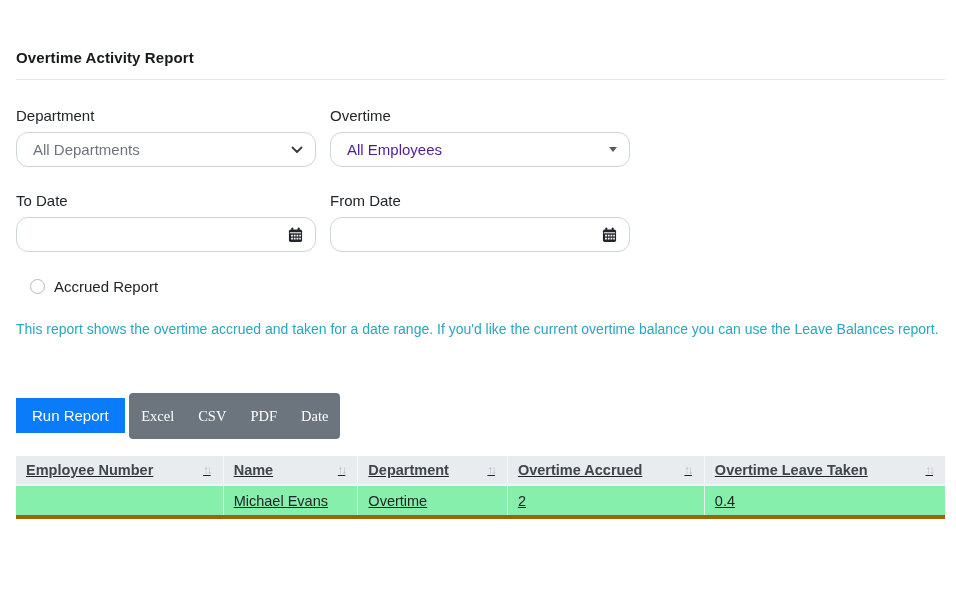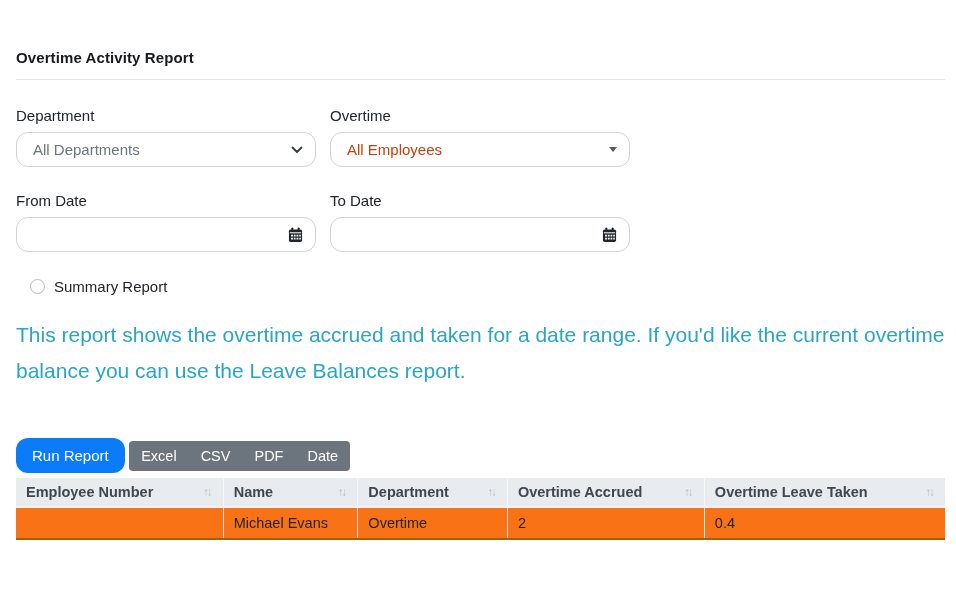--- a/index.html
+++ b/index.html
@@ -17,21 +17,21 @@
   .filter-grid { display:grid; grid-template-columns:300px 300px; column-gap:14px; margin-top:27px; }
   .field { margin-bottom:25px; }
   .field-label { display:block; font-size:15px; color:#212529; margin-bottom:8px; }
 
   .control {
     height:35px; border:1px solid #ced4da; border-radius:12px; background:#fff;
     display:flex; align-items:center; justify-content:space-between;
     padding:0 12px 0 16px; font-size:15px; cursor:pointer;
   }
   .select-value { color:#6c757d; }
-  .select-value--muted { color:#c2410c; }
+  .select-value--muted { color:#4c1d95; }
   .chevron-icon { display:flex; align-items:center; }
   .caret-icon {
     width:0; height:0; border-left:4px solid transparent; border-right:4px solid transparent;
     border-top:5px solid #555b61; display:inline-block;
   }
   .date-input { justify-content:flex-end; padding-right:12px; }
   .calendar-icon { display:flex; align-items:center; }
 
   .radio-group { margin:1px 0 0 14px; }
   .radio-row { display:flex; align-items:center; margin-bottom:8px; cursor:pointer; }
@@ -39,45 +39,45 @@
     width:15px; height:15px; border-radius:50%; background:#fff;
     border:1px solid #b3b9bf; margin-right:9px; position:relative; flex:none;
   }
   .radio-dot--checked { background:#1f75e0; border:1px solid #1f75e0; }
   .radio-dot--checked::after {
     content:""; position:absolute; left:50%; top:50%; transform:translate(-50%,-50%);
     width:6px; height:6px; border-radius:50%; background:#13335f;
   }
   .radio-label { font-size:15px; color:#212529; }
 
-  .info-text { margin-top:22px; color:#2aa5c3; font-size:21px; line-height:36px; max-width:940px; }
+  .info-text { margin-top:22px; color:#2aa5c3; font-size:14px; line-height:24px; max-width:940px; }
 
   .run-button {
-    margin-top:27px; display:inline-block; border:none; border-radius:12px;
+    margin-top:27px; display:inline-block; border:none; border-radius:0;
     background:#0b7cf9; color:#fff; font-size:15px; font-family:inherit;
     padding:0 16px; height:35px; cursor:pointer;
   }
 
   .export-group { margin-top:52px; display:inline-flex; border-radius:4px; overflow:hidden; }
   .export-button {
-    border:none; background:#6c757d; color:#fff; font-size:14.5px; font-family:Liberation Sans, sans-serif;
-    height:30px; padding:0 12px; cursor:pointer;
-  }
-
-  .report-table { width:100%; border-collapse:collapse; margin-top:5px; border-bottom:2px solid #a16207; }
+    border:none; background:#6c757d; color:#fff; font-size:14.5px; font-family:Liberation Serif, serif;
+    height:46px; padding:0 12px; cursor:pointer;
+  }
+
+  .report-table { width:100%; border-collapse:collapse; margin-top:17px; border-bottom:4px solid #a16207;text-decoration:underline; }
   .report-table th {
     background:#e9ecef; text-align:left; font-size:14.5px; font-weight:700; color:#3f464d;
     padding:4px 10px; border-left:1px solid #f6f7f9; border-bottom:2px solid #f1f3f5;
     height:29px; cursor:pointer;
   }
   .report-table th:first-child { border-left:none; }
   .th-inner { display:flex; align-items:center; justify-content:space-between; }
   .sort-icon { font-size:11.5px; color:#b3bac1; letter-spacing:-2px; padding-right:2px; font-weight:400; }
   .report-table td {
-    background:#f97316; font-size:14.5px; color:#212529; padding:6px 10px;
+    background:#86efac; font-size:14.5px; color:#212529; padding:6px 10px;
     border-left:1px solid #e8eaed; height:32px;
   }
   .report-table td:first-child { border-left:none; }
   .col-empnum { width:22.3%; } .col-name { width:14.5%; } .col-dept { width:16.1%; }
   .col-oa { width:21.2%; } .col-olt { width:25.9%; }
 </style>
 </head>
 <body>
 
 <div class="page">
@@ -96,20 +96,44 @@
             </svg>
         </span>
       </div>
     </div>
 
     <div class="field">
       <label class="field-label">Overtime</label>
       <div class="control">
         <span class="select-value select-value--muted">All Employees</span>
         <span class="caret-icon"></span>
+      </div>
+    </div>
+
+    <div class="field">
+      <label class="field-label">To Date</label>
+      <div class="control date-input">
+        <span class="calendar-icon">
+          <svg width="15" height="16" viewBox="0 0 16 17">
+            <rect x="1" y="2.6" width="14" height="13.4" rx="1.8" fill="#212529"></rect>
+            <rect x="3.6" y="0.4" width="2" height="4" rx="1" fill="#212529"></rect>
+            <rect x="10.4" y="0.4" width="2" height="4" rx="1" fill="#212529"></rect>
+            <rect x="2" y="5.6" width="12" height="1.1" fill="#fff"></rect>
+            <g fill="#fff">
+              <rect x="3.3" y="8.2" width="1.9" height="1.9"></rect>
+                <rect x="6.2" y="8.2" width="1.9" height="1.9"></rect>
+                <rect x="9.1" y="8.2" width="1.9" height="1.9"></rect>
+                <rect x="12" y="8.2" width="1.7" height="1.9"></rect>
+              <rect x="3.3" y="11.4" width="1.9" height="1.9"></rect>
+                <rect x="6.2" y="11.4" width="1.9" height="1.9"></rect>
+                <rect x="9.1" y="11.4" width="1.9" height="1.9"></rect>
+                <rect x="12" y="11.4" width="1.7" height="1.9"></rect>
+            </g>
+          </svg>
+        </span>
       </div>
     </div>
 
     <div class="field">
       <label class="field-label">From Date</label>
       <div class="control date-input">
         <span class="calendar-icon">
           <svg width="15" height="16" viewBox="0 0 16 17">
             <rect x="1" y="2.6" width="14" height="13.4" rx="1.8" fill="#212529"></rect>
             <rect x="3.6" y="0.4" width="2" height="4" rx="1" fill="#212529"></rect>
@@ -122,50 +146,26 @@
                 <rect x="12" y="8.2" width="1.7" height="1.9"></rect>
               <rect x="3.3" y="11.4" width="1.9" height="1.9"></rect>
                 <rect x="6.2" y="11.4" width="1.9" height="1.9"></rect>
                 <rect x="9.1" y="11.4" width="1.9" height="1.9"></rect>
                 <rect x="12" y="11.4" width="1.7" height="1.9"></rect>
             </g>
           </svg>
         </span>
       </div>
     </div>
-
-    <div class="field">
-      <label class="field-label">To Date</label>
-      <div class="control date-input">
-        <span class="calendar-icon">
-          <svg width="15" height="16" viewBox="0 0 16 17">
-            <rect x="1" y="2.6" width="14" height="13.4" rx="1.8" fill="#212529"></rect>
-            <rect x="3.6" y="0.4" width="2" height="4" rx="1" fill="#212529"></rect>
-            <rect x="10.4" y="0.4" width="2" height="4" rx="1" fill="#212529"></rect>
-            <rect x="2" y="5.6" width="12" height="1.1" fill="#fff"></rect>
-            <g fill="#fff">
-              <rect x="3.3" y="8.2" width="1.9" height="1.9"></rect>
-                <rect x="6.2" y="8.2" width="1.9" height="1.9"></rect>
-                <rect x="9.1" y="8.2" width="1.9" height="1.9"></rect>
-                <rect x="12" y="8.2" width="1.7" height="1.9"></rect>
-              <rect x="3.3" y="11.4" width="1.9" height="1.9"></rect>
-                <rect x="6.2" y="11.4" width="1.9" height="1.9"></rect>
-                <rect x="9.1" y="11.4" width="1.9" height="1.9"></rect>
-                <rect x="12" y="11.4" width="1.7" height="1.9"></rect>
-            </g>
-          </svg>
-        </span>
-      </div>
-    </div>
   </div>
 
   <div class="radio-group">
     <div class="radio-row">
       <span class="radio-dot"></span>
-      <span class="radio-label">Summary Report</span>
+      <span class="radio-label">Accrued Report</span>
     </div>
   </div>
 
   <p class="info-text">This report shows the overtime accrued and taken for a date range. If you'd like the current overtime balance you can use the Leave Balances report.</p>
 
   <button class="run-button">Run Report</button>
 
   <div class="export-group">
     <button class="export-button">Excel</button>
     <button class="export-button">CSV</button>

